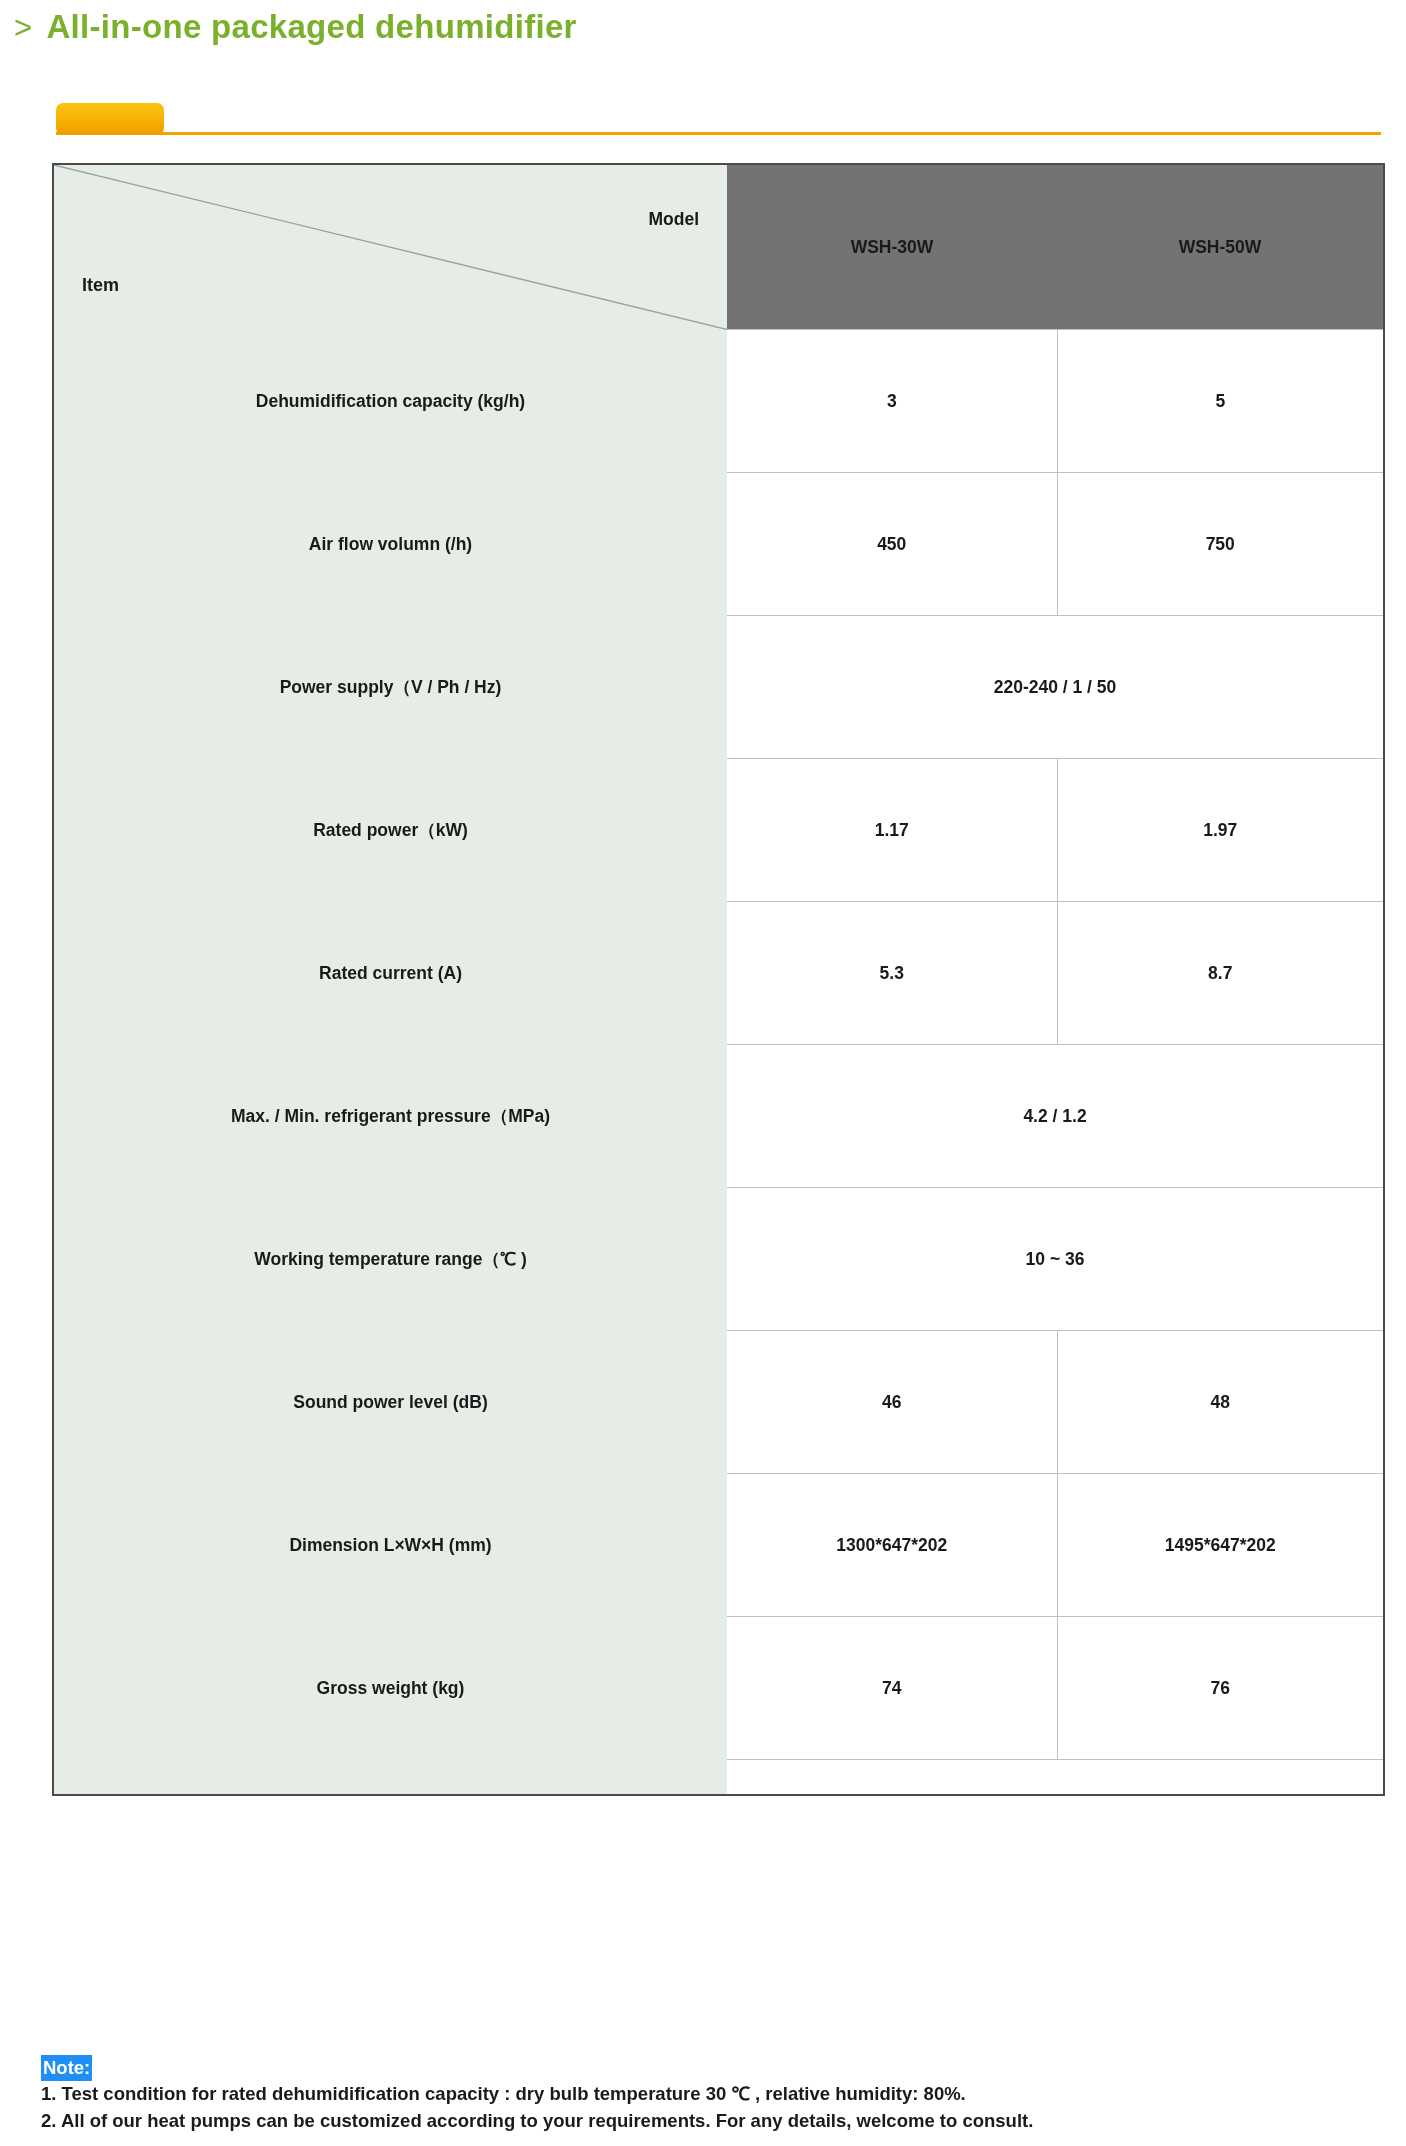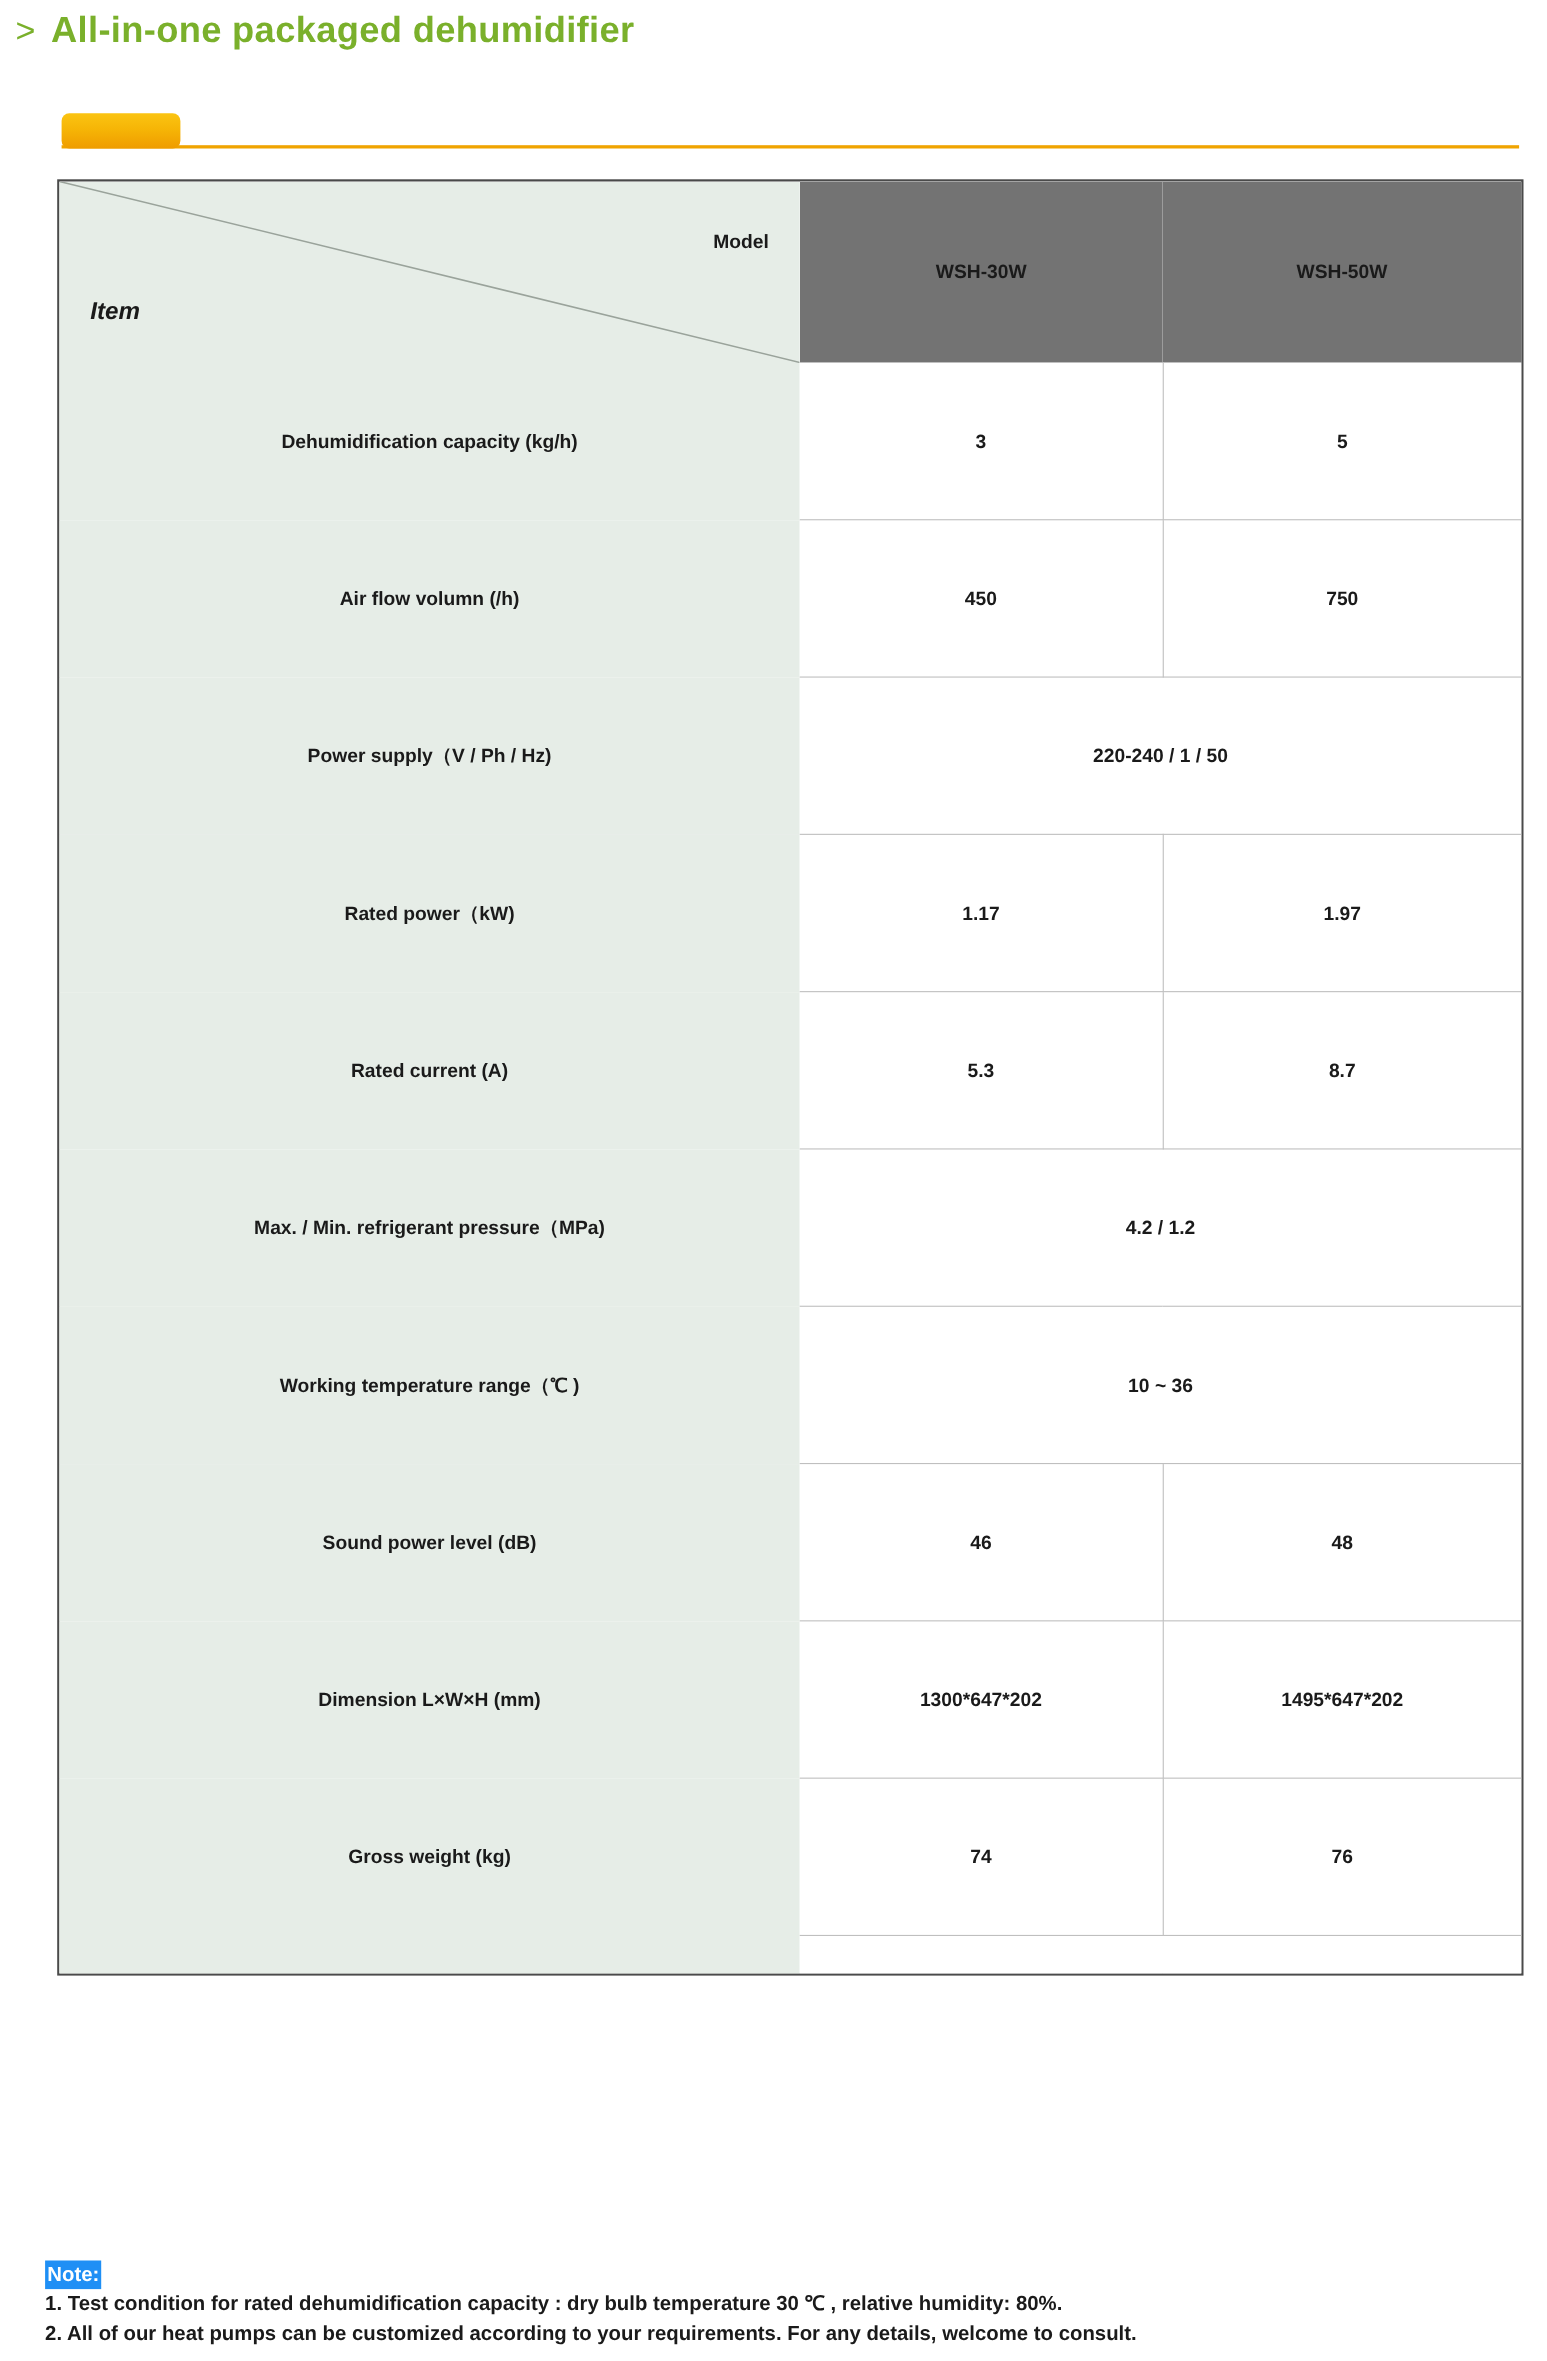--- a/index.html
+++ b/index.html
@@ -103,23 +103,22 @@
     left: 0;
     top: 0;
     width: 100%;
     height: 100%;
     pointer-events: none;
   }
   .hdr-item-label {
     position: absolute;
     left: 28px;
     bottom: 34px;
-    font-size: 22px;
-    font-weight: bold;
-    font-style: italic;
+    font-size: 18px;
+    font-weight: bold;
   }
   .hdr-model-label {
     position: absolute;
     right: 28px;
     top: 44px;
     font-size: 17.5px;
     font-weight: bold;
   }
 
   

